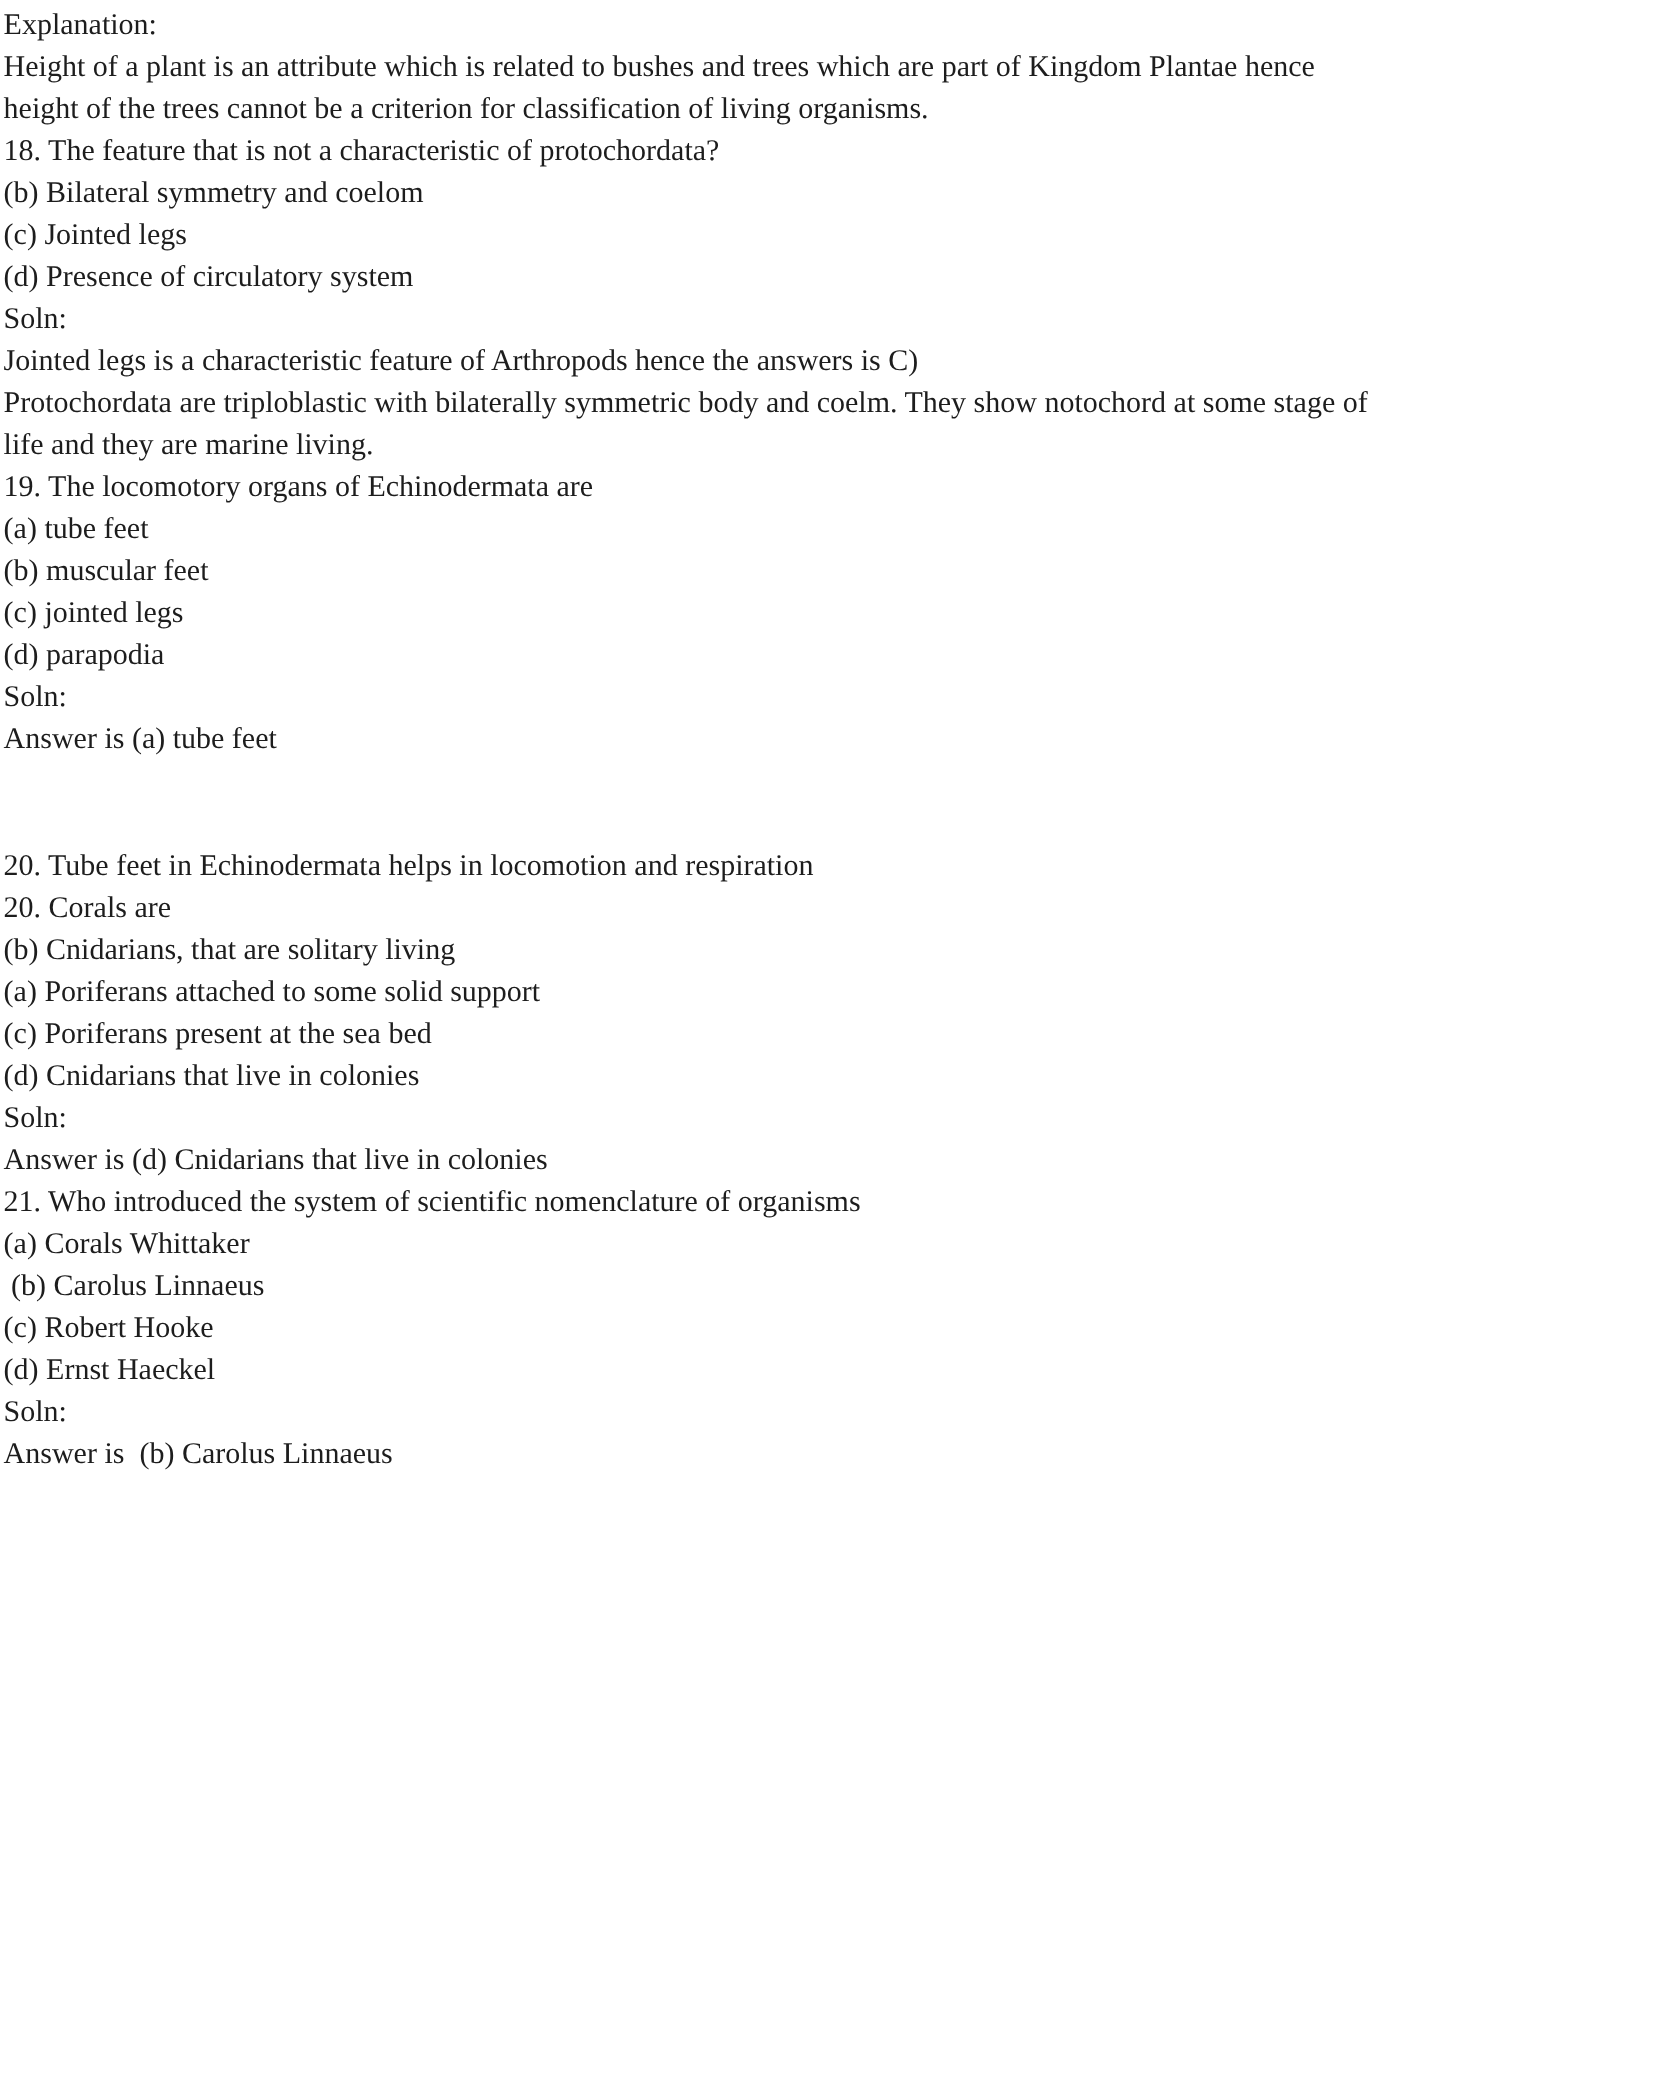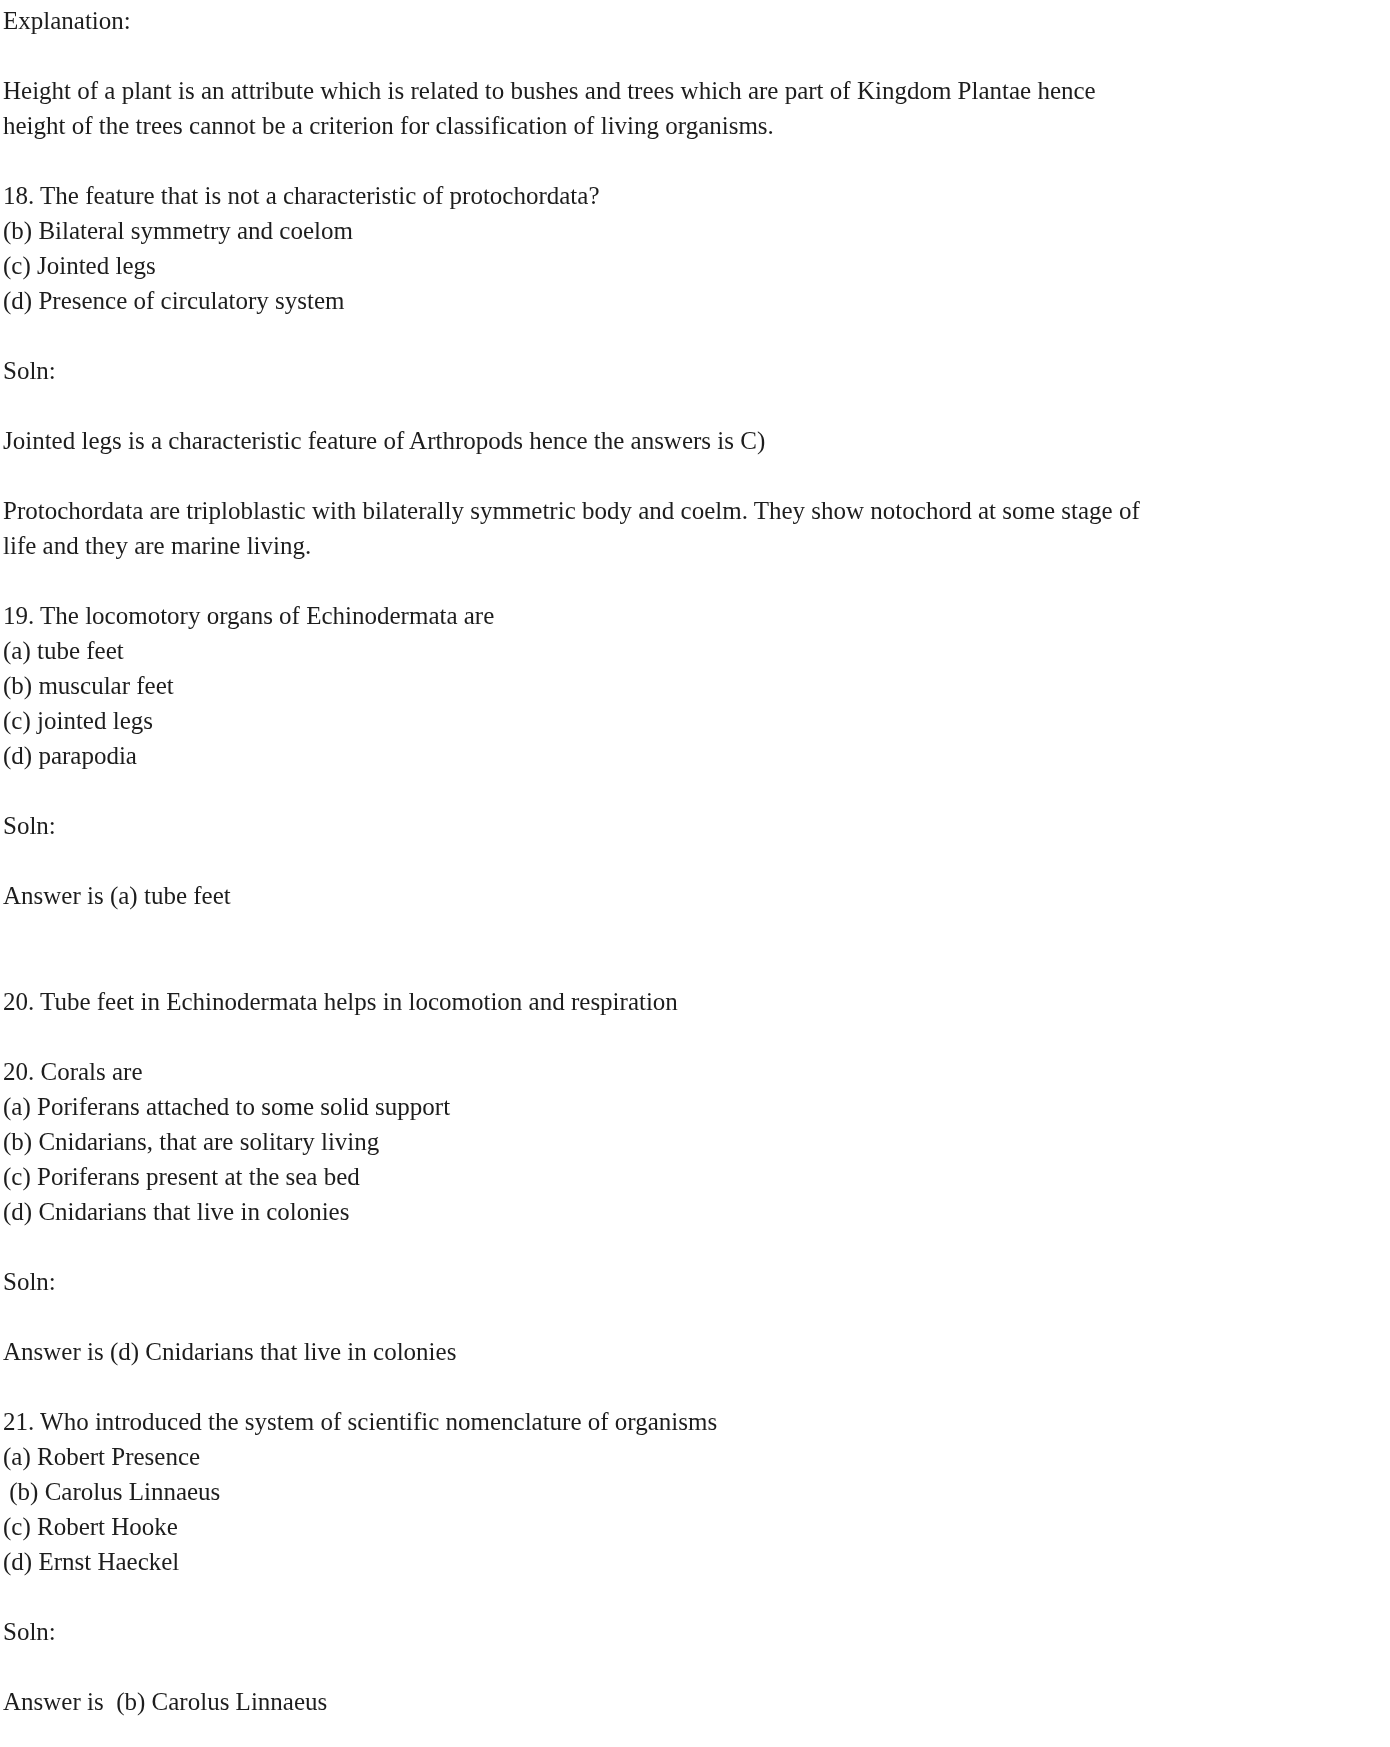--- a/index.html
+++ b/index.html
@@ -11,21 +11,21 @@
     font-family: "Liberation Serif", "DejaVu Serif", serif;
     color: #1d1d1d;
   }
   .page { padding: 3px 12px 0 3px; }
   .line {
     font-size: 25px;
     line-height: 35px;
     white-space: pre-wrap;
   }
   .bold { font-weight: normal; }
-  .block { margin-top: 35px; }
+  .block { }
   .block.first { margin-top: 0; }
   .gap-big { margin-top: 71px; }
 </style>
 </head>
 <body>
 
 <div class="page">
 
   <p class="line bold block first">Explanation:</p>
   <p class="line block">Height of a plant is an attribute which is related to bushes and trees which are part of Kingdom Plantae hence
@@ -49,31 +49,31 @@
     <p class="line bold">(c) jointed legs</p>
     <p class="line bold">(d) parapodia</p>
   </div>
   <p class="line bold block">Soln:</p>
   <p class="line block">Answer is (a) tube feet</p>
 
   <p class="line bold block gap-big">20. Tube feet in Echinodermata helps in locomotion and respiration</p>
 
   <div class="block">
     <p class="line bold">20. Corals are</p>
+    <p class="line bold">(b) Cnidarians, that are solitary living</p>
     <p class="line bold">(a) Poriferans attached to some solid support</p>
-    <p class="line bold">(b) Cnidarians, that are solitary living</p>
     <p class="line bold">(c) Poriferans present at the sea bed</p>
     <p class="line bold">(d) Cnidarians that live in colonies</p>
   </div>
   <p class="line bold block">Soln:</p>
   <p class="line block">Answer is (d) Cnidarians that live in colonies</p>
 
   <div class="block">
     <p class="line bold">21. Who introduced the system of scientific nomenclature of organisms</p>
-    <p class="line bold">(a) Robert Presence</p>
+    <p class="line bold">(a) Corals Whittaker</p>
     <p class="line bold"> (b) Carolus Linnaeus</p>
     <p class="line bold">(c) Robert Hooke</p>
     <p class="line bold">(d) Ernst Haeckel</p>
   </div>
   <p class="line bold block">Soln:</p>
   <p class="line block">Answer is  (b) Carolus Linnaeus</p>
 
 </div>
 
 </body></html>

